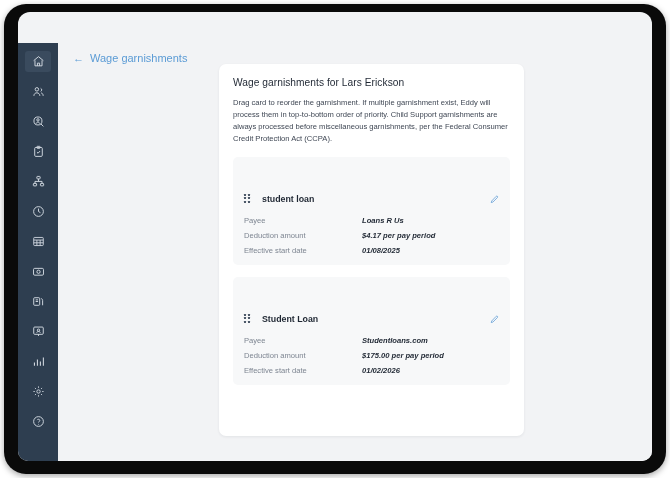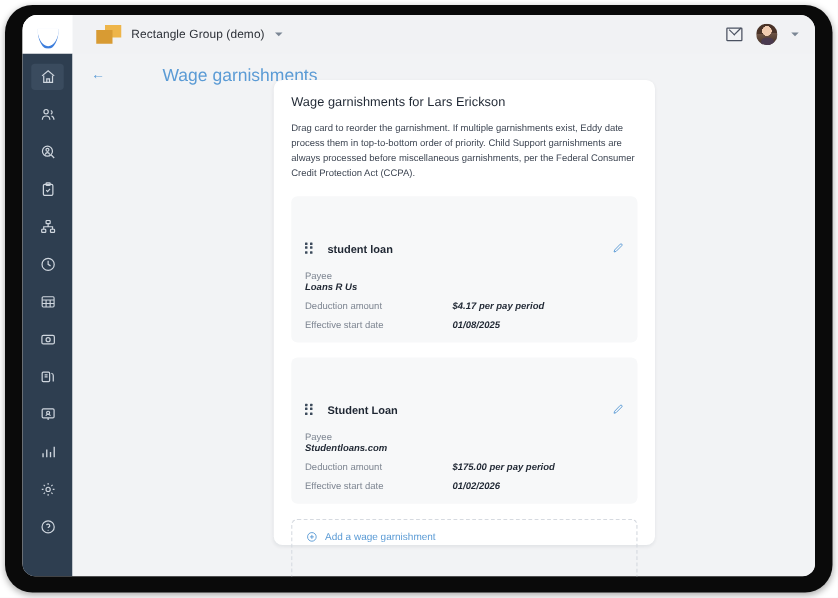--- a/index.html
+++ b/index.html
@@ -103,21 +103,21 @@
     width: 594px; height: 418px;
     background: #f2f3f5;
   }
   #breadcrumb {
     display: flex; align-items: center; gap: 6px;
     padding: 9px 0 0 15px; cursor: pointer; width: max-content;
   }
   #breadcrumb .arrow {
     font-size: 11px; color: #5b9bd5; line-height: 1;
   }
-  #breadcrumb-label { font-size: 14px; color: #5b9bd5; margin-left: 40px; }
+  #breadcrumb-label { font-size: 11px; color: #5b9bd5; }
   
   #panel {
     position: absolute; left: 161px; top: 21px;
     width: 305px; height: 372px;
     background: #ffffff;
     border-radius: 7px;
     box-shadow: 0 1px 3px rgba(20,30,45,.07);
     padding: 13px 14px 0 14px;
   }
   #panel-title {
@@ -142,21 +142,21 @@
     gap: 1.4px 2.2px;
   }
   .drag-handle i { display: block; width: 2px; height: 2px; background: #3d4busing; background: #3d4b5c; border-radius: .4px; }
   .g-title {
     margin-left: 11px;
     font-size: 8.8px; font-weight: bold; color: #1f2733;
   }
   .edit-pencil { margin-left: auto; cursor: pointer; }
   .g-rows { margin-top: 8px; }
   .g-row { display: flex; align-items: baseline; margin-top: 6px; }
-  .g-row:first-child { margin-top: 0; flex-direction: column; }
+  .g-row:first-child { margin-top: 0; }
   .g-label { width: 118px; font-size: 7.6px; color: #7d8591; }
   .g-value { font-size: 7.6px; font-weight: bold; color: #1f2733; font-style: italic; }
   
   #add-area {
     margin-top: 12px;
     border: 1.2px dashed #d6dae0;
     border-radius: 5px;
     height: 75px;
     padding: 9px 11px;
   }
@@ -165,38 +165,20 @@
     cursor: pointer; width: max-content;
   }
   #add-label { font-size: 8px; color: #5b9bd5; }
 </style>
 </head>
 <body>
 
 <div id="device-frame">
   <div id="screen">
 
-    <div id="topbar">
-      <div id="brand-logo">
-        <span class="smile-mark"></span>
-      </div>
-      <div id="company-switcher">
-        <span class="co-logo">
-          <i class="co-sq-back"></i>
-            <i class="co-sq-front"></i>
-        </span>
-        <span id="company-name">Rectangle Group (demo)</span>
-        <span class="chev"></span>
-      </div>
-      <div id="topbar-right">
-        <span id="mail-icon"></span>
-        <span id="avatar"></span>
-        <span class="chev"></span>
-      </div>
-    </div>
 
     <div id="sidebar">
       <div class="nav-item active">
         <svg width="13" height="13" viewBox="0 0 24 24" fill="none" stroke="#cfd6de" stroke-width="1.8">
           <path d="M3 10.5 12 3l9 7.5"></path>
             <path d="M5.5 10v10h13V10"></path>
             <path d="M10 20v-5h4v5"></path>
         </svg>
       </div>
       <div class="nav-item">
@@ -285,21 +267,21 @@
 
     <div id="content">
 
       <div id="breadcrumb">
         <span class="arrow">←</span>
         <span id="breadcrumb-label">Wage garnishments</span>
       </div>
 
       <div id="panel">
         <div id="panel-title">Wage garnishments for Lars Erickson</div>
-        <div id="panel-desc">Drag card to reorder the garnishment. If multiple garnishments exist, Eddy date process them in top-to-bottom order of priority. Child Support garnishments are always processed before miscellaneous garnishments, per the Federal Consumer Credit Protection Act (CCPA).</div>
+        <div id="panel-desc">Drag card to reorder the garnishment. If multiple garnishment exist, Eddy will process them in top-to-bottom order of priority. Child Support garnishments are always processed before miscellaneous garnishments, per the Federal Consumer Credit Protection Act (CCPA).</div>
 
         <div class="g-card">
           <div class="g-card-head">
             <span class="drag-handle">
               <i></i>
                 <i></i>
                 <i></i>
                 <i></i>
                 <i></i>
                 <i></i>
@@ -353,26 +335,17 @@
               <span class="g-label">Deduction amount</span>
               <span class="g-value">$175.00 per pay period</span>
             </div>
             <div class="g-row">
               <span class="g-label">Effective start date</span>
               <span class="g-value">01/02/2026</span>
             </div>
           </div>
         </div>
 
-        <div id="add-area">
-          <div id="add-link">
-            <svg width="9" height="9" viewBox="0 0 24 24" fill="none" stroke="#5b9bd5" stroke-width="2">
-              <circle cx="12" cy="12" r="9.2"></circle>
-                <path d="M12 7.8v8.4M7.8 12h8.4"></path>
-            </svg>
-            <span id="add-label">Add a wage garnishment</span>
-          </div>
-        </div>
 
       </div>
     </div>
   </div>
 </div>
 
 </body></html>

